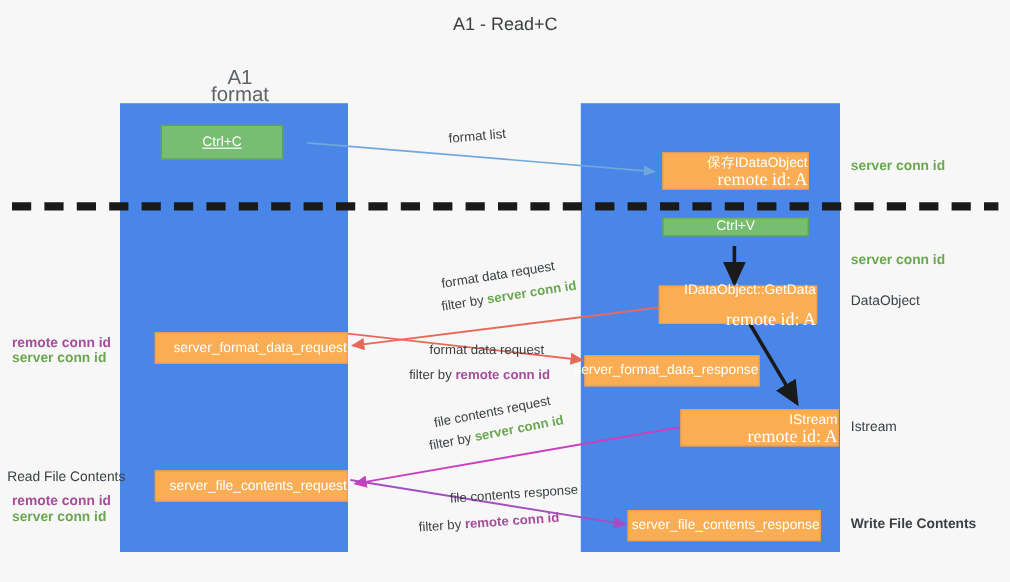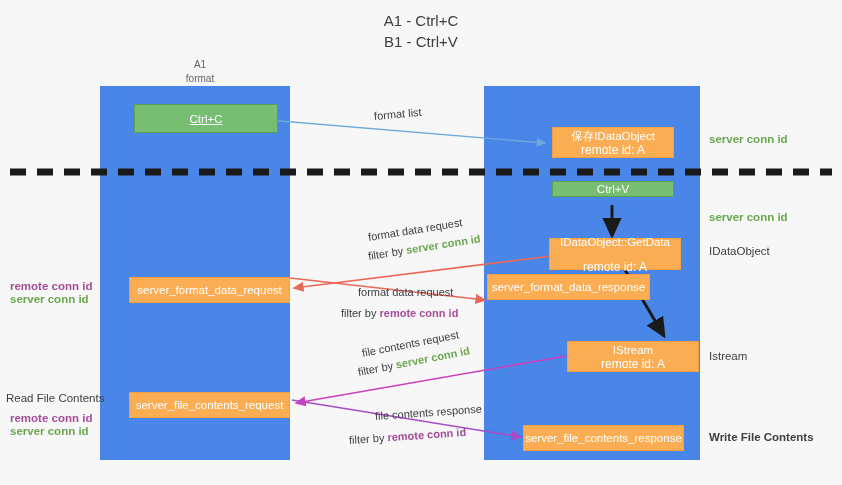--- a/index.html
+++ b/index.html
@@ -15,59 +15,58 @@
 
   
   .title{
     left:0;top:10px;width:842px;
     text-align:center;
     font-size:15px;color:#3c4043;line-height:21px;
   }
 
   
   .lane-head{
-    font-size:10px;color:#5f6368;text-align:center;line-height:14px;
+    font-size:17px;color:#5f6368;text-align:center;line-height:14px;
   }
 
   
   .lane{background:#4a86e8;}
 
   
   .node{
     box-sizing:border-box;
     display:flex;flex-direction:column;
     align-items:center;justify-content:center;
     color:#ffffff;font-size:11.5px;line-height:14px;
     text-align:center;
   }
   .node.green{background:#77bd72;border:1px solid #5aa055;}
-  .node.orange{background:#fbad53;border:1px solid #f2a043;}
-  .node .l2{font-size:12px;}
+  .node.orange{background:#fbad53;border:1px solid #f2a043;align-items:flex-end;}
+  .node .l2{font-size:15px;font-family:Liberation Serif, serif;}
 
   
   .ann{font-size:11.5px;line-height:14px;}
   .green-t{color:#6aa84f;font-weight:bold;}
   .purple-t{color:#a64d9a;font-weight:bold;}
   .right-note{font-size:11.5px;color:#3c4043;}
 
   
   .cap{font-size:11px;color:#3c4043;white-space:nowrap;}
   .rot-a{transform:rotate(-9deg);transform-origin:left center;}
   .rot-b{transform:rotate(-11deg);transform-origin:left center;}
 
   svg.overlay{position:absolute;left:0;top:0;width:842px;height:485px;pointer-events:none;}
 </style>
 </head>
 <body>
 
 <div id="stage">
 
   <div class="abs title">
-    <div>A1 - Ctrl+C</div>
-    <div>B1 - Ctrl+V</div>
+    <div>A1 - Read+C</div>
   </div>
 
   <div class="abs lane-head" style="left:140px;top:58px;width:120px;">
     <div>A1</div>
     <div>format</div>
   </div>
 
   <div class="abs lane" style="left:100px;top:86px;width:190px;height:374px;"></div>
   <div class="abs lane" style="left:484px;top:86px;width:216px;height:374px;"></div>
 
@@ -100,21 +99,21 @@
 
     <line x1="551" y1="256" x2="294" y2="288" stroke="#e8695a" stroke-width="1.6" marker-end="url(#ah-red)"></line>
 
     <line x1="290" y1="278" x2="485" y2="300" stroke="#e8695a" stroke-width="1.6" marker-end="url(#ah-red)"></line>
 
     <line x1="566" y1="356" x2="296" y2="403" stroke="#cc3fbd" stroke-width="1.6" marker-end="url(#ah-mag)"></line>
 
     <line x1="292" y1="400" x2="521" y2="437" stroke="#a64dc4" stroke-width="1.6" marker-end="url(#ah-pur)"></line>
   </svg>
 
-  <div class="abs node green" style="left:134px;top:104px;width:144px;height:29px;text-decoration:underline;">
+  <div class="abs node green" style="left:134px;top:104px;width:102px;height:29px;text-decoration:underline;">
     <div>Ctrl+C</div>
   </div>
 
   <div class="abs node orange" style="left:129px;top:277px;width:161px;height:26px;">
     <div>server_format_data_request</div>
   </div>
 
   <div class="abs node orange" style="left:129px;top:392px;width:161px;height:26px;">
     <div>server_file_contents_request</div>
   </div>
@@ -131,21 +130,21 @@
   <div class="abs node orange" style="left:549px;top:238px;width:132px;height:32px;gap:11px;">
     <div>IDataObject::GetData</div>
     <div class="l2">remote id: A</div>
   </div>
 
   <div class="abs node orange" style="left:567px;top:341px;width:132px;height:31px;">
     <div>IStream</div>
     <div class="l2">remote id: A</div>
   </div>
 
-  <div class="abs node orange" style="left:487px;top:274px;width:163px;height:26px;">
+  <div class="abs node orange" style="left:487px;top:296px;width:146px;height:26px;">
     <div>server_format_data_response</div>
   </div>
 
   <div class="abs node orange" style="left:523px;top:425px;width:161px;height:26px;">
     <div>server_file_contents_response</div>
   </div>
 
   <div class="abs cap" style="left:374px;top:110px;transform:rotate(-5deg);transform-origin:left center;">format list</div>
 
   <div class="abs cap rot-a" style="left:368px;top:231px;">format data request</div>
@@ -163,21 +162,21 @@
     <span>filter by </span><span class="green-t">server conn id</span>
   </div>
 
   <div class="abs cap" style="left:375px;top:410px;transform:rotate(-4deg);transform-origin:left center;">file contents response</div>
   <div class="abs cap" style="left:349px;top:434px;transform:rotate(-4deg);transform-origin:left center;">
     <span>filter by </span><span class="purple-t">remote conn id</span>
   </div>
 
   <div class="abs ann green-t" style="left:709px;top:132px;">server conn id</div>
   <div class="abs ann green-t" style="left:709px;top:210px;">server conn id</div>
-  <div class="abs right-note" style="left:709px;top:245px;">IDataObject</div>
+  <div class="abs right-note" style="left:709px;top:245px;">DataObject</div>
   <div class="abs right-note" style="left:709px;top:350px;">Istream</div>
   <div class="abs right-note" style="left:709px;top:431px;font-weight:bold;">Write File Contents</div>
 
   <div class="abs ann purple-t" style="left:10px;top:279px;">remote conn id</div>
   <div class="abs ann green-t" style="left:10px;top:292px;">server conn id</div>
 
   <div class="abs right-note" style="left:6px;top:392px;">Read File Contents</div>
   <div class="abs ann purple-t" style="left:10px;top:411px;">remote conn id</div>
   <div class="abs ann green-t" style="left:10px;top:424px;">server conn id</div>
 

